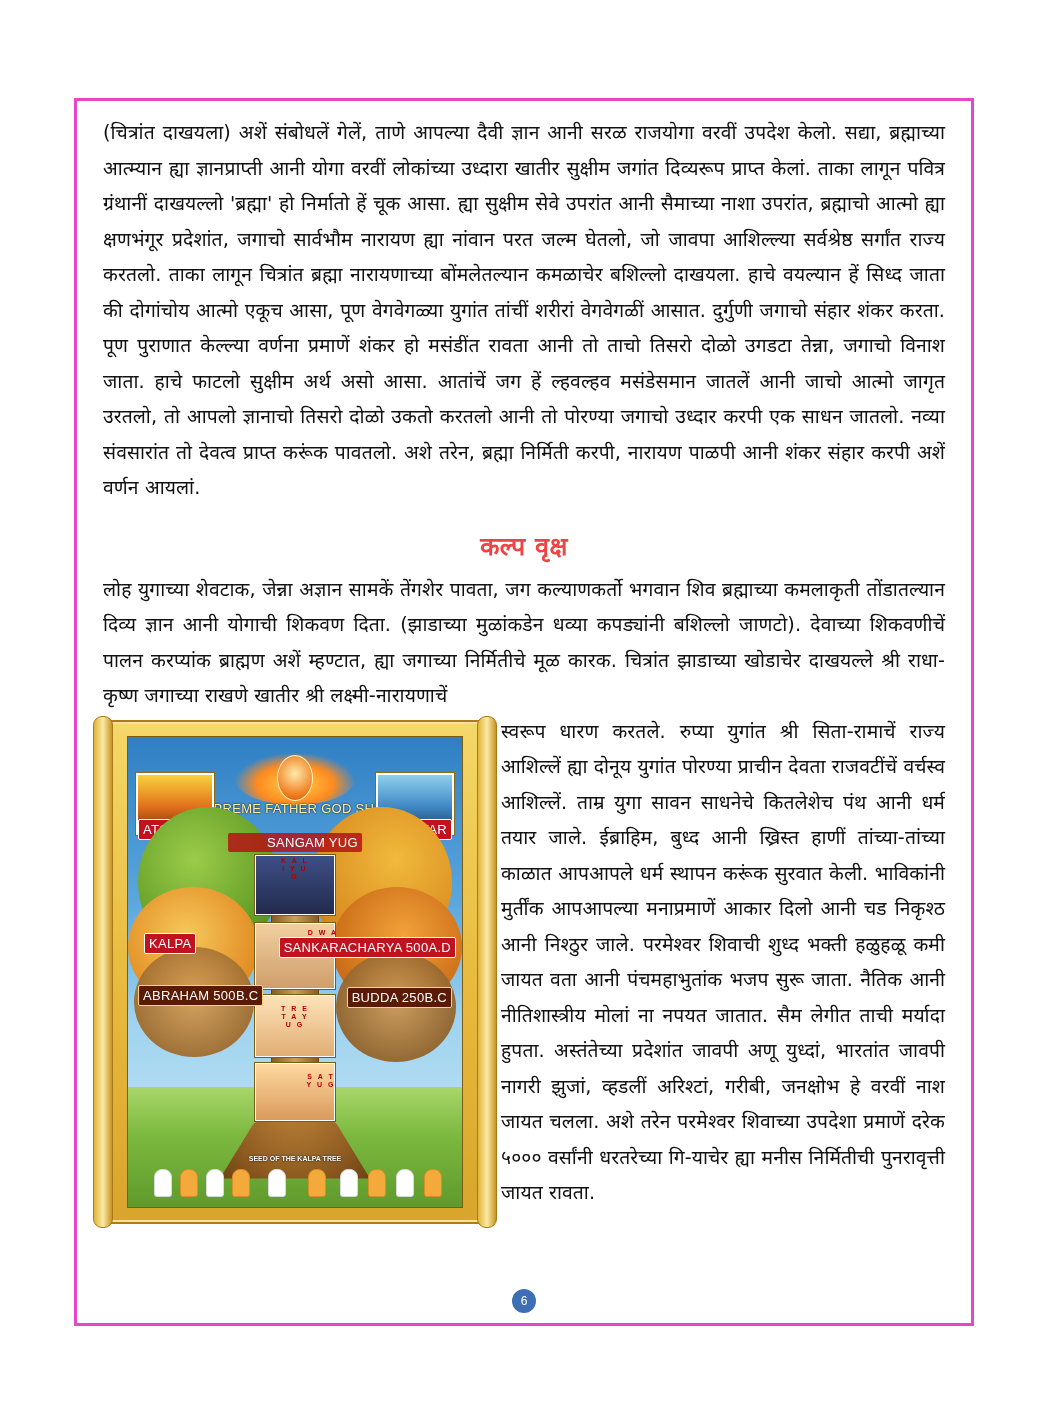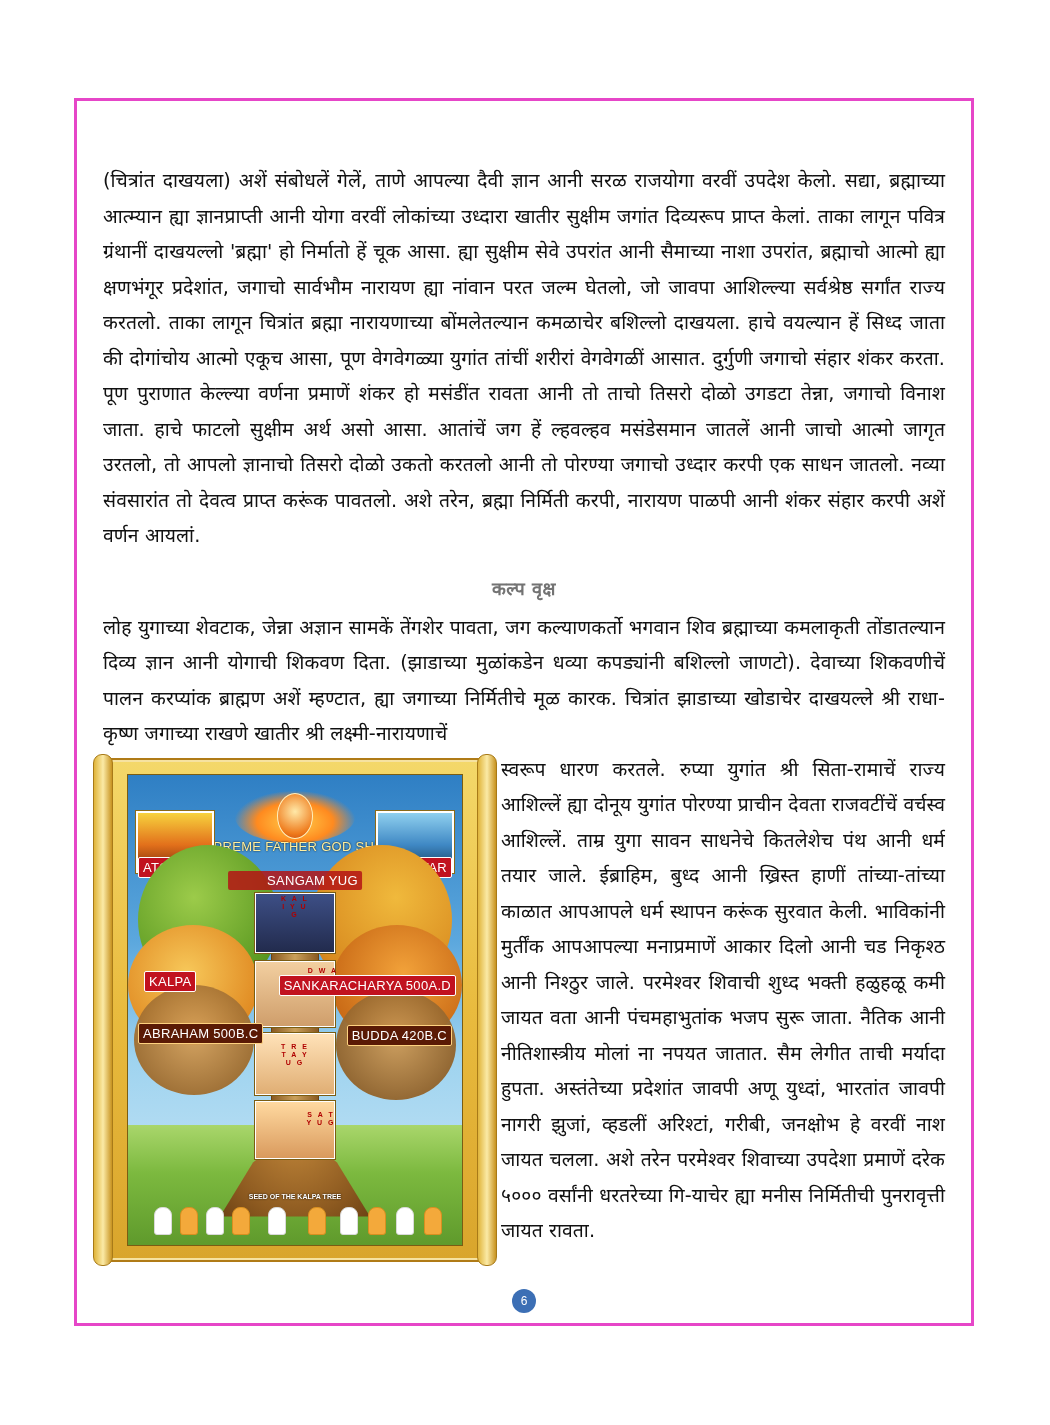--- a/index.html
+++ b/index.html
@@ -22,37 +22,36 @@
     height: 1228px;
     border: 3px solid #e646c8;
     box-sizing: border-box;
     background: #ffffff;
   }
   .page-inner {
     position: absolute;
     left: 0; top: 0; right: 0; bottom: 0;
     padding: 14px 26px 0 26px;
     box-sizing: border-box;
-    margin-top: 48px;
   }
   p.body-text {
     margin: 0 0 0 0;
     font-family: "DejaVu Sans", sans-serif;
     font-size: 19.3px;
     line-height: 35.5px;
     text-align: justify;
     text-justify: inter-word;
     color: #111111;
     letter-spacing: 0.1px;
   }
   .section-title {
     margin: 22px 0 10px 0;
     text-align: center;
-    color: #737373;
-    font-size: 18px;
+    color: #ef4444;
+    font-size: 25px;
     font-weight: bold;
     font-family: "DejaVu Sans", sans-serif;
     letter-spacing: 0.5px;
   }
   .flow-wrap {
     position: relative;
   }
   .figure {
     float: left;
     width: 380px;
@@ -292,21 +291,21 @@
             <div class="lbl plain" style="left:50%;top:96px;transform:translateX(-50%);">SANGAM YUG</div>
 
             <div class="yug-col" style="top:120px;">K A L I Y U G</div>
             <div class="yug-col" style="top:192px;left:calc(50% + 28px);">D W A P A R Y U G</div>
             <div class="yug-col" style="top:268px;">T R E T A Y U G</div>
             <div class="yug-col" style="top:336px;left:calc(50% + 26px);">S A T Y U G</div>
 
             <div class="lbl red" style="left:16px;top:196px;">KALPA</div>
             <div class="lbl dark" style="left:10px;top:248px;">ABRAHAM 500B.C</div>
             <div class="lbl red" style="right:6px;top:200px;">SANKARACHARYA 500A.D</div>
-            <div class="lbl dark" style="right:10px;top:250px;">BUDDA 420B.C</div>
+            <div class="lbl dark" style="right:10px;top:250px;">BUDDA 250B.C</div>
 
             <div class="seed">SEED OF THE KALPA TREE</div>
 
             <div class="devotee" style="left:26px;"></div>
             <div class="devotee o" style="left:52px;"></div>
             <div class="devotee" style="left:78px;"></div>
             <div class="devotee o" style="left:104px;"></div>
             <div class="devotee" style="left:140px;"></div>
             <div class="devotee o" style="left:180px;"></div>
             <div class="devotee" style="left:212px;"></div>

